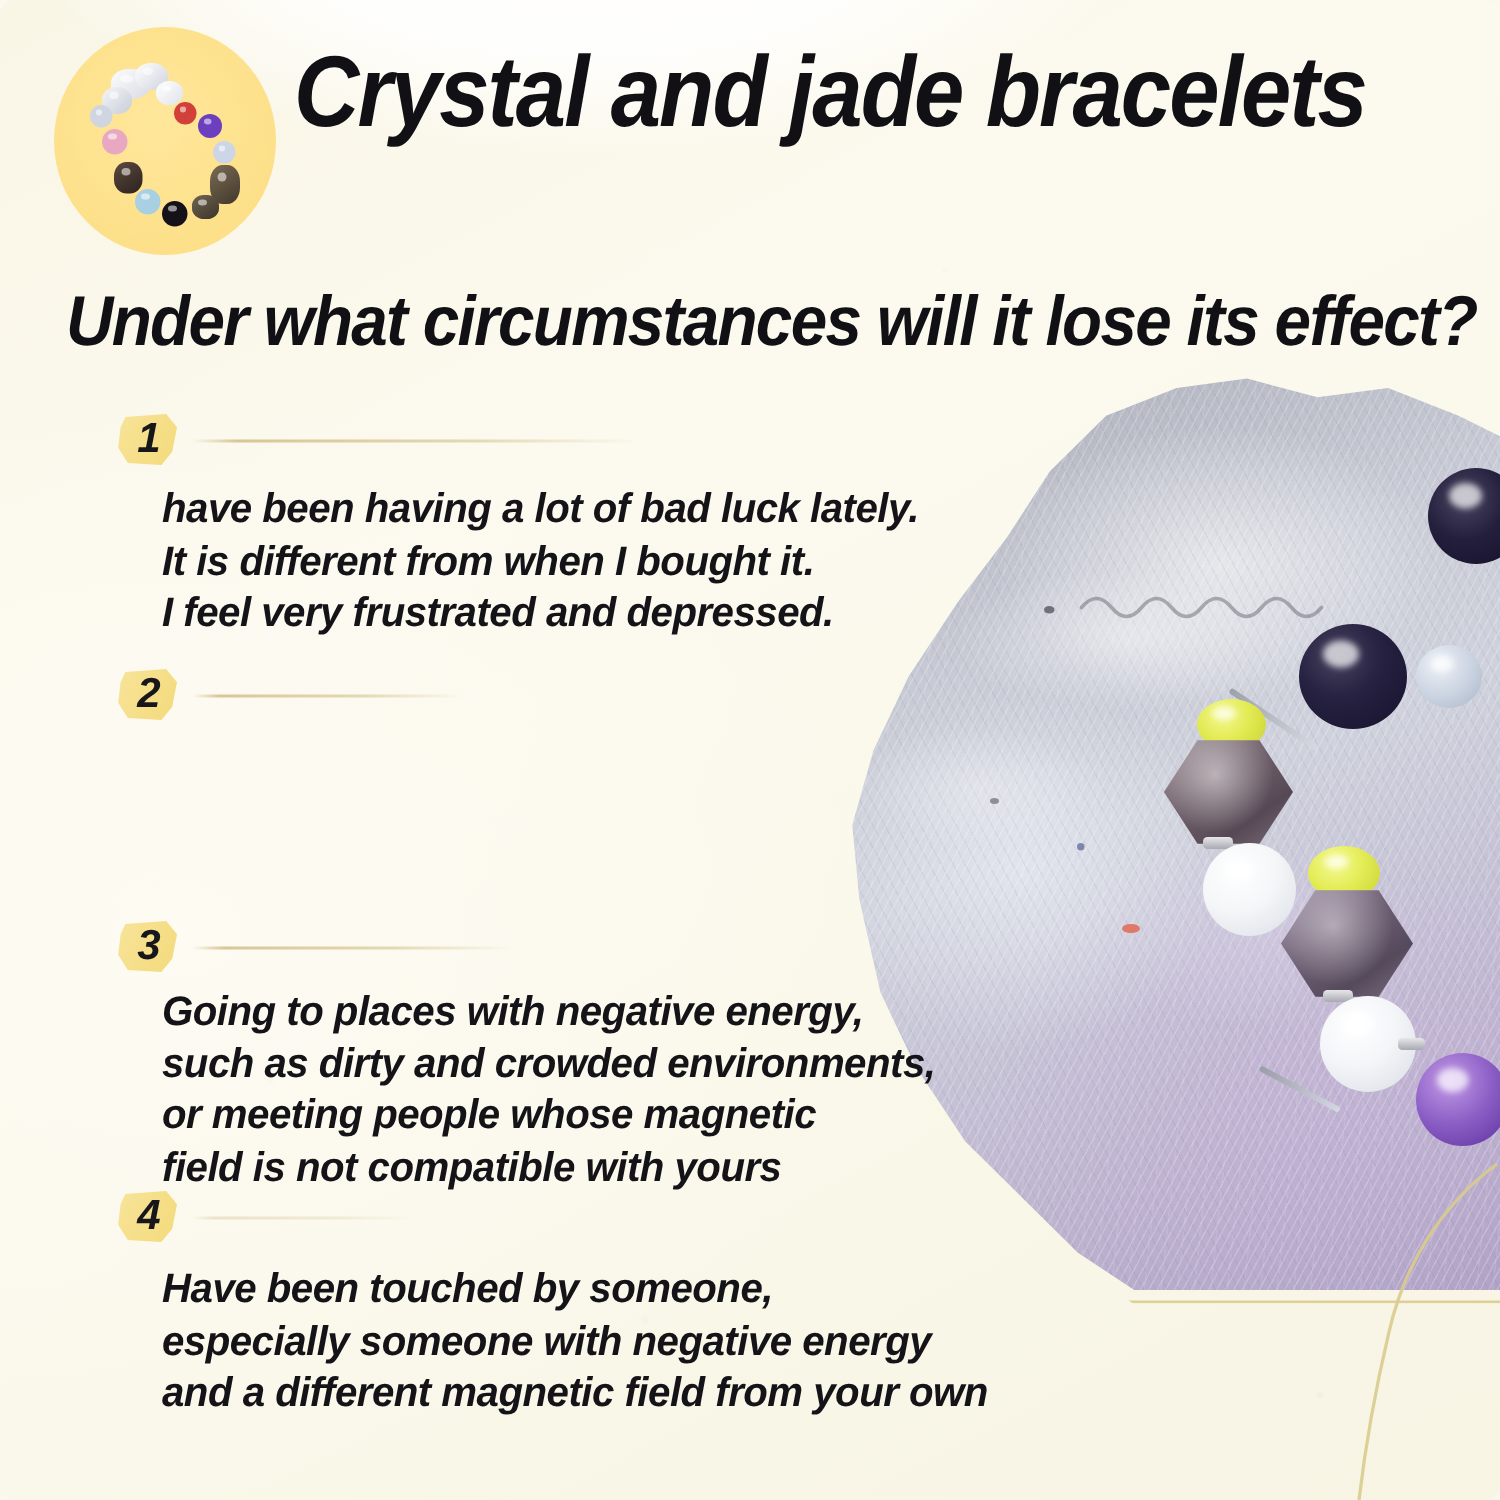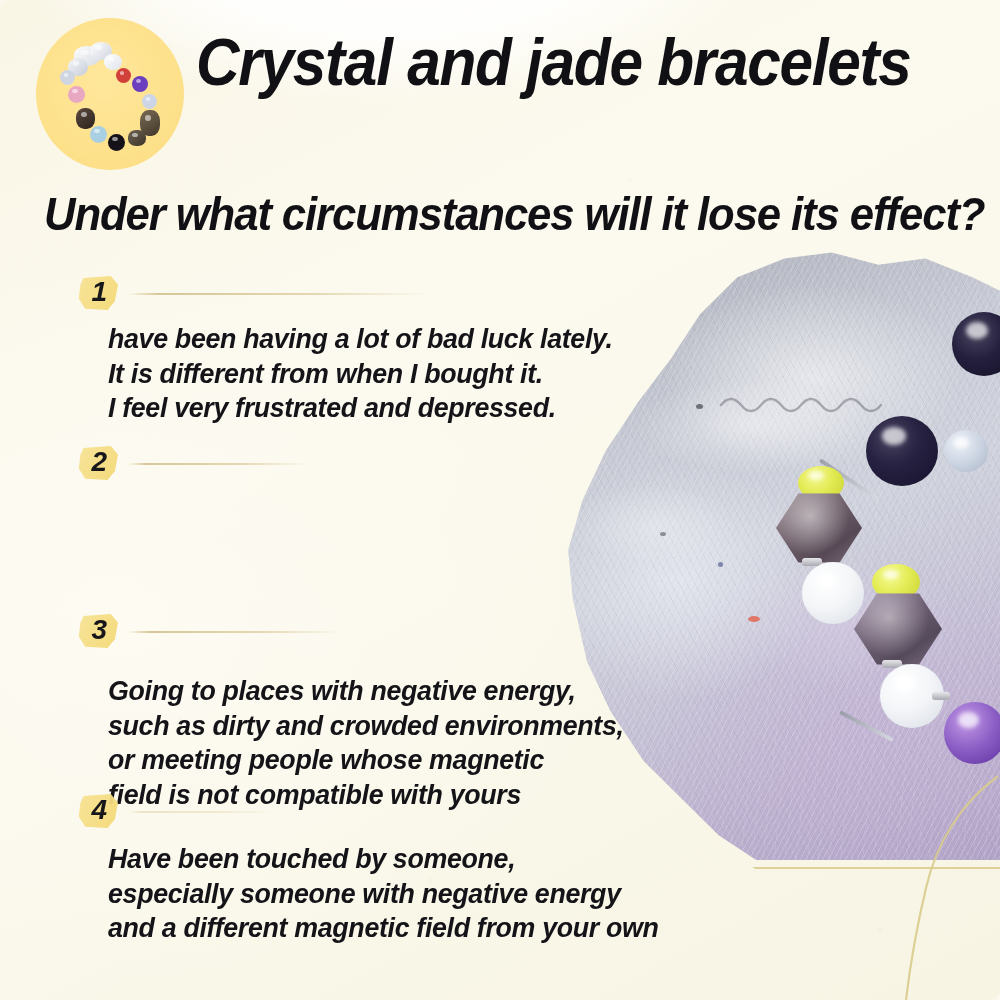--- a/index.html
+++ b/index.html
@@ -284,21 +284,21 @@
   </div>
 
   <div class="item" id="item-3" style="top:614px;">
     <div class="badge-row">
       <div class="badge">
         <span class="swatch"></span>
         <span class="num">3</span>
       </div>
       <div class="rule" style="left:128px;width:215px;"></div>
     </div>
-    <div class="item-text" style="margin-top:26px;font-style:italic;">
+    <div class="item-text" style="margin-top:9px;font-style:italic;">
       <span class="ln">Going to places with negative energy,</span>
       <span class="ln">such as dirty and crowded environments,</span>
       <span class="ln">or meeting people whose magnetic</span>
       <span class="ln">field is not compatible with yours</span>
     </div>
   </div>
 
   <div class="item" id="item-4" style="top:794px;">
     <div class="badge-row">
       <div class="badge">

